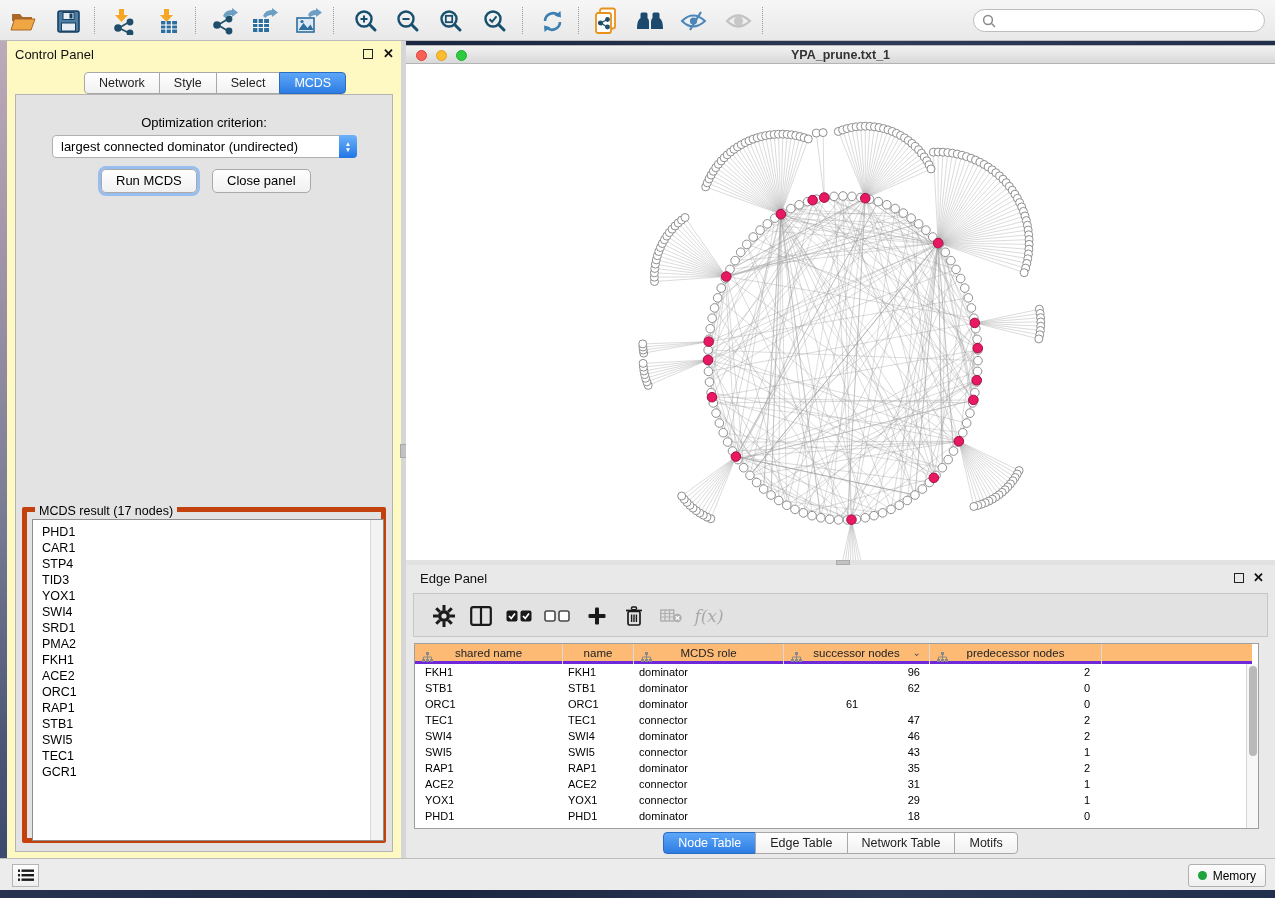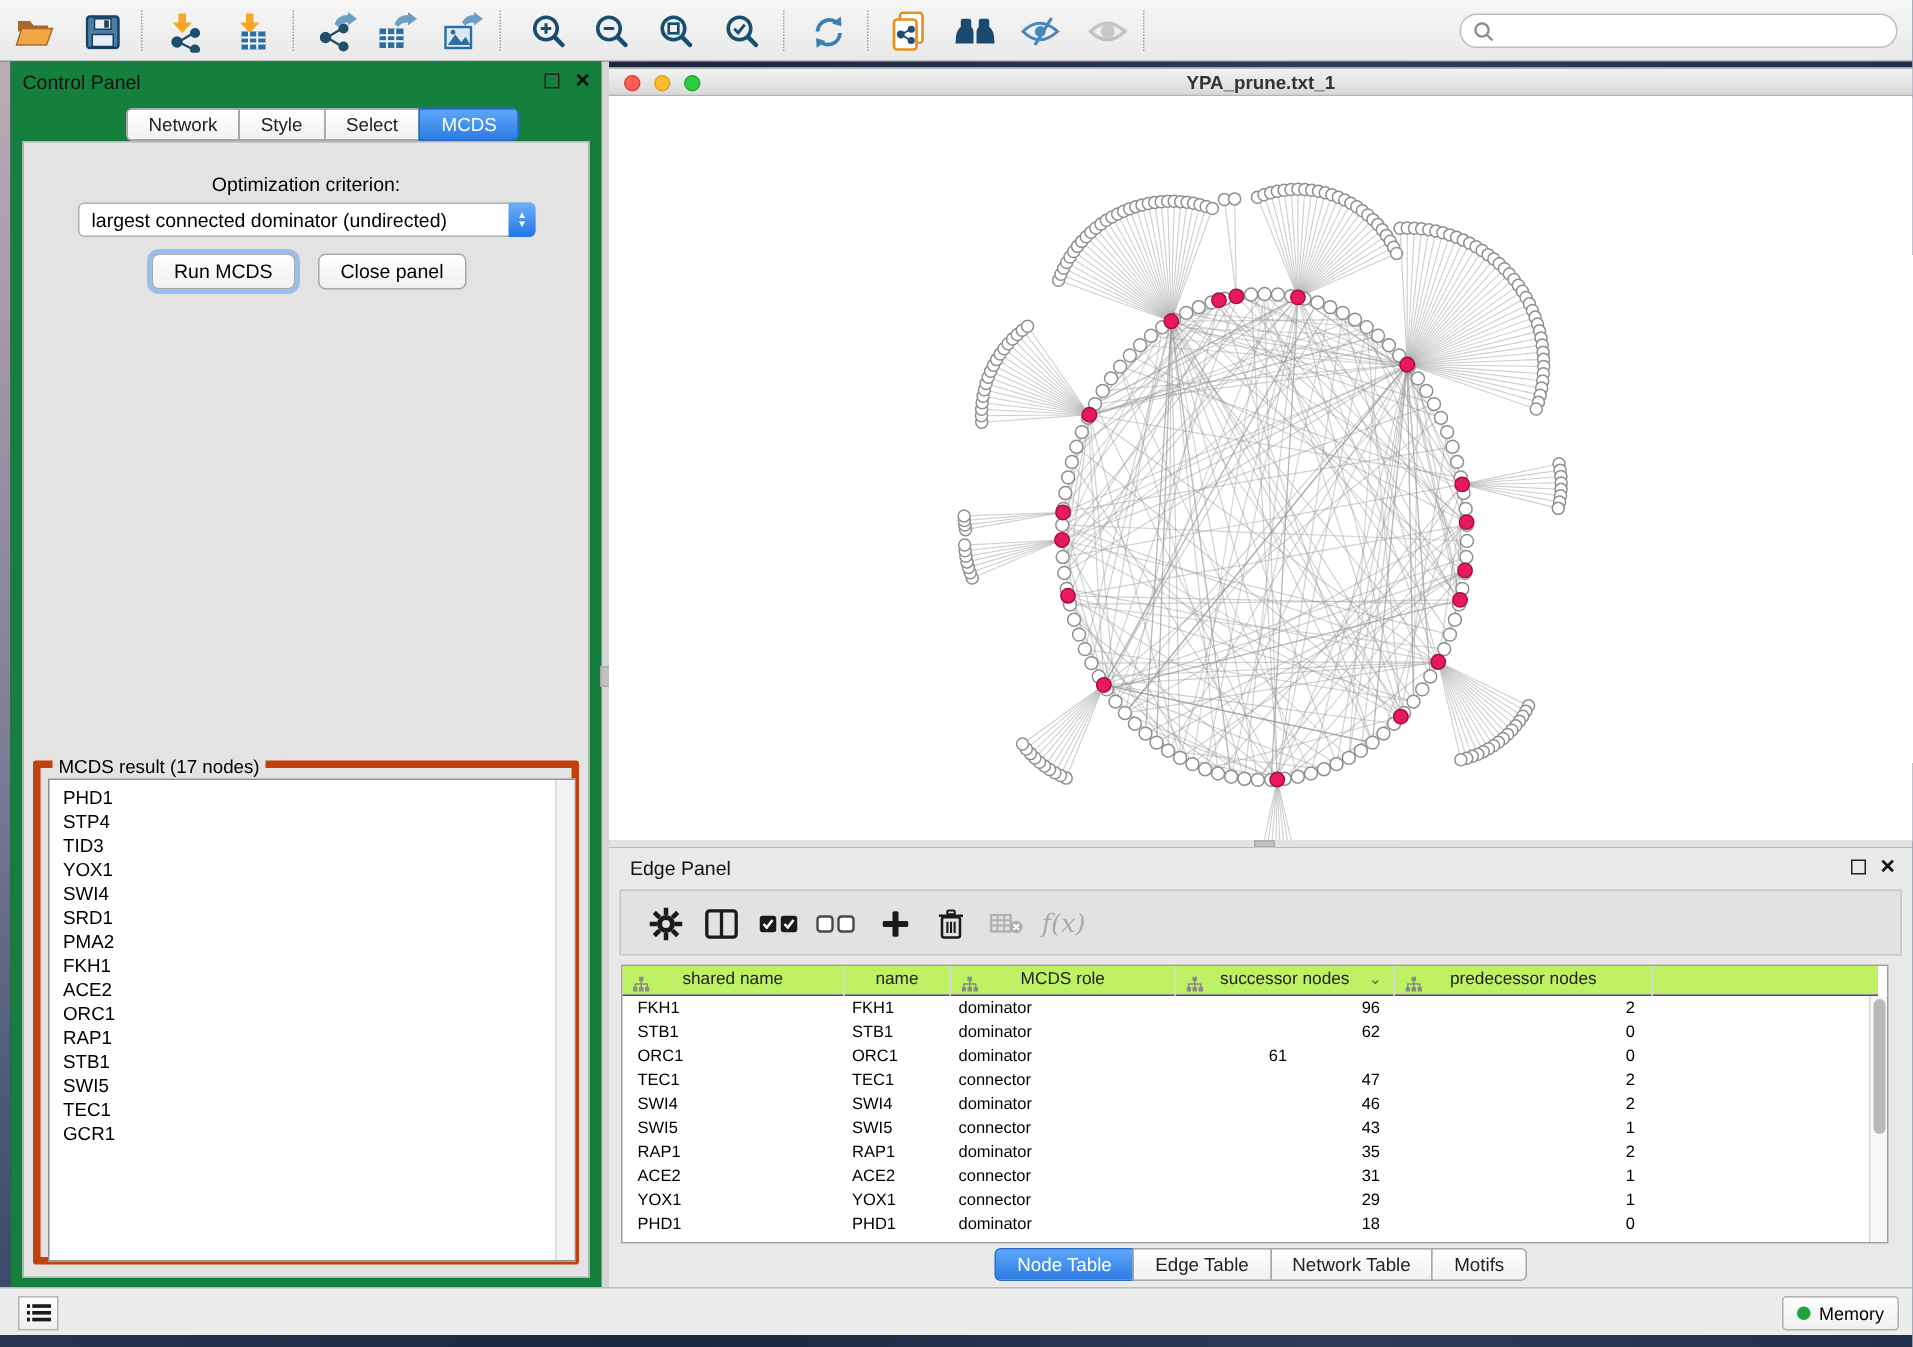--- a/index.html
+++ b/index.html
@@ -22,21 +22,21 @@
     display:flex; align-items:center; padding:0 8px; }
   #search-box input { border:none; outline:none; flex:1; font-size:12.5px;
     font-family:"Liberation Sans",sans-serif; background:transparent; margin-left:5px; }
 
   
   #workspace { position:absolute; left:0; top:41px; width:1275px; height:817px; }
   #left-strip { position:absolute; left:0; top:0; width:7px; height:817px;
     background:linear-gradient(#bcabb8 0%, #a395a8 25%, #7d7f97 55%, #4d5878 85%, #3c4a6d 100%); }
 
   
-  #control-panel { position:absolute; left:7px; top:0; width:394px; height:817px; background:#15803d; }
+  #control-panel { position:absolute; left:7px; top:0; width:394px; height:817px; background:#fef9c3; }
   .panel-title-row { position:absolute; left:0; top:0; width:100%; height:26px; }
   .panel-title { position:absolute; left:8px; top:6px; font-size:13px; color:#111; }
   .float-icon { position:absolute; width:10px; height:10px; border:1.5px solid #222; top:8px; }
   .close-x { position:absolute; top:5px; font-size:13px; font-weight:bold; color:#111; }
 
   #cp-tabs { position:absolute; left:77px; top:31px; height:32px; display:flex; }
   .seg-tab { height:22px; padding:0 14px; font-size:12.5px; line-height:21px; color:#222;
     background:linear-gradient(#ffffff,#f1f1f1); border:1px solid #a8a8a8; margin-left:-1px; }
   .seg-tab:first-child { border-radius:4px 0 0 4px; margin-left:0; }
   .seg-tab:last-child  { border-radius:0 4px 4px 0; }
@@ -97,21 +97,21 @@
   #table-panel { position:absolute; left:406px; top:524px; width:869px; height:293px; background:#e9e9e9; }
   #tp-toolbar { position:absolute; left:7px; top:28px; width:855px; height:44px;
     background:#e2e2e2; border:1px solid #c6c6c6; }
   .tp-icon { position:absolute; top:7px; width:30px; height:30px; display:flex;
     align-items:center; justify-content:center; }
   .fx-label { font-family:"DejaVu Serif", serif; font-style:italic; font-size:17px; color:#a9a9a9; }
 
   #tp-table { position:absolute; left:8px; top:78px; width:845px; height:186px;
     background:#fff; border:1px solid #9e9e9e; }
   #tp-header { position:absolute; left:0; top:0; height:20px; width:837px; display:flex;
-    background:#bef264; border-bottom:1px solid #6d28d9; }
+    background:#fdba74; border-bottom:3px solid #6d28d9; }
   .th-cell { position:relative; height:20px; border-right:1px solid #d9d9d9; }
   .th-label { position:absolute; left:0; top:3px; width:100%; text-align:center;
     font-size:11.5px; color:#222; }
   .th-tree { position:absolute; left:7px; top:5px; }
   .th-sort { position:absolute; right:8px; top:3px; font-size:10px; color:#555; }
   #tp-rows { position:absolute; left:0; top:20px; width:837px; }
   .t-row { display:flex; height:16px; }
   .t-cell { font-size:11px; line-height:16px; color:#000; white-space:nowrap; overflow:hidden; }
   #tp-vscroll { position:absolute; right:0; top:20px; width:12px; height:164px;
     background:#f7f7f7; border-left:1px solid #d5d5d5; }
@@ -315,20 +315,21 @@
             </span>
         </div>
         <div class="cp-btn" id="run-btn">Run MCDS</div>
         <div class="cp-btn" id="closepanel-btn">Close panel</div>
 
         <div id="mcds-fieldset">
           <span id="mcds-legend">MCDS result (17 nodes)</span>
           <div id="mcds-list">
             <div id="mcds-items">
                 <div class="mcds-item">PHD1</div>
+                <div class="mcds-item">CAR1</div>
                 <div class="mcds-item">STP4</div>
                 <div class="mcds-item">TID3</div>
                 <div class="mcds-item">YOX1</div>
                 <div class="mcds-item">SWI4</div>
                 <div class="mcds-item">SRD1</div>
                 <div class="mcds-item">PMA2</div>
                 <div class="mcds-item">FKH1</div>
                 <div class="mcds-item">ACE2</div>
                 <div class="mcds-item">ORC1</div>
                 <div class="mcds-item">RAP1</div>

